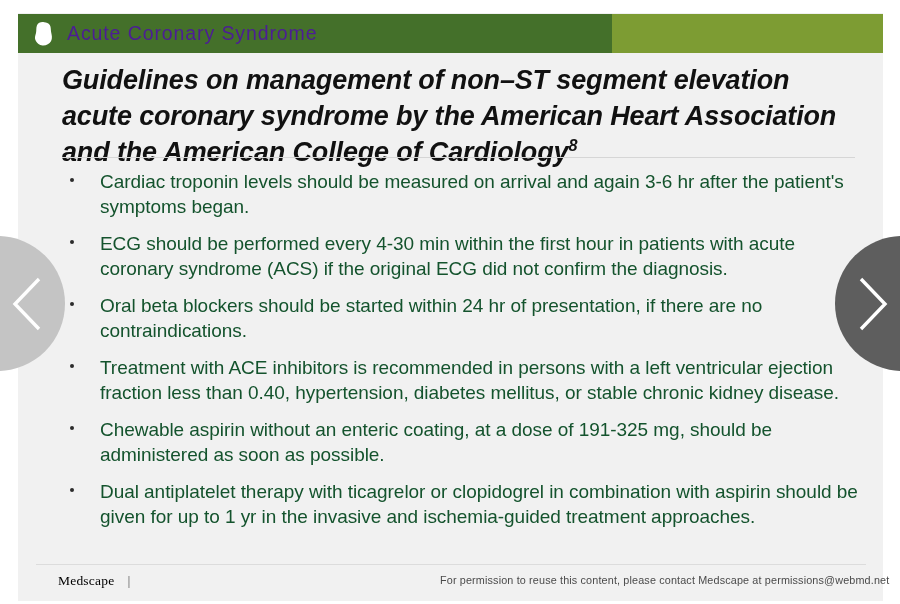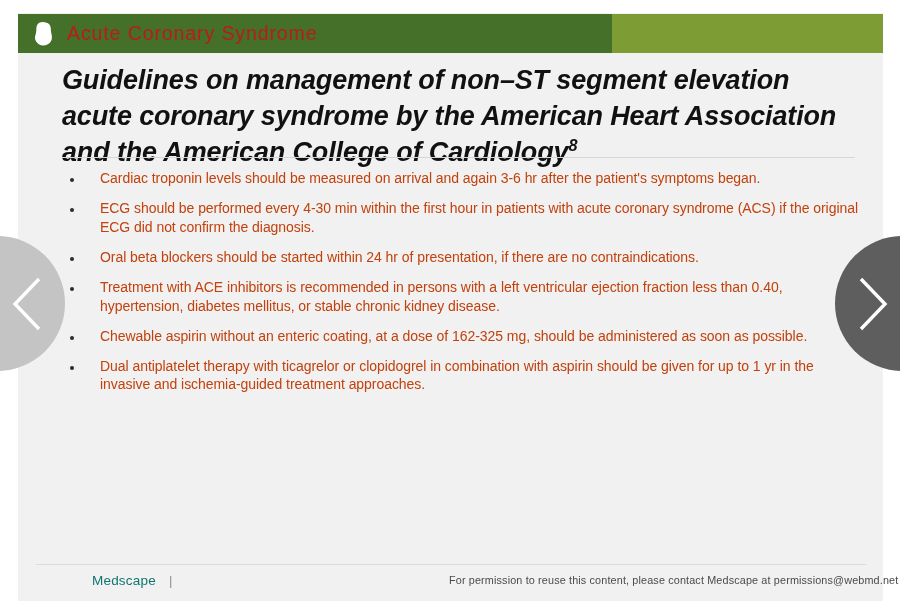--- a/index.html
+++ b/index.html
@@ -57,21 +57,21 @@
     z-index: 2;
     margin-left: 15px;
     width: 22px;
     height: 26px;
     display: block;
   }
   #header-title {
     position: relative;
     z-index: 2;
     margin-left: 12px;
-    color: #b91c1c;
+    color: #4c1d95;
     font-size: 19.5px;
     font-weight: 400;
     letter-spacing: 0.9px;
     white-space: nowrap;
   }
 
   
   #content {
     position: absolute;
     left: 18px;
@@ -114,23 +114,23 @@
     top: 116px;
     width: 800px;
     margin: 0;
     padding: 0;
     list-style: none;
   }
   #bullets li {
     position: relative;
     padding-left: 38px;
     margin-bottom: 11.5px;
-    font-size: 14px;
+    font-size: 19px;
     line-height: 1.33;
-    color: #c2410c;
+    color: #14532d;
     letter-spacing: -0.05px;
   }
   #bullets li::before {
     content: "";
     position: absolute;
     left: 8px;
     top: 9px;
     width: 4px;
     height: 4px;
     background: #2b2b2b;
@@ -174,40 +174,39 @@
     z-index: 5;
   }
   #footer-left {
     position: absolute;
     left: 22px;
     top: 8px;
     display: flex;
     align-items: baseline;
   }
   #footer-logo {
-    font-family: Liberation Sans, sans-serif;
+    font-family: Liberation Serif, serif;
     font-size: 13.5px;
-    color: #0f766e;
+    color: #000000;
     letter-spacing: 0.2px;
-    margin-left: 34px;
   }
   #footer-sep {
     margin: 0 13px;
     color: #8e8e8e;
     font-size: 13px;
   }
   #footer-copy {
     font-size: 11.3px;
     color: #4a4a4a;
     letter-spacing: 0.2px;
     white-space: nowrap;
   }
   #footer-right {
     position: absolute;
-    left: 413px;
+    left: 404px;
     top: 9px;
     font-size: 10.8px;
     color: #4a4a4a;
     letter-spacing: 0.15px;
     white-space: nowrap;
   }
 </style>
 </head>
 <body>
 
@@ -233,21 +232,21 @@
       <span>Guidelines on management of non–ST segment elevation acute coronary syndrome by the American Heart Association and the American College of Cardiology</span><sup>8</sup>
     </div>
 
     <div id="title-rule"></div>
 
     <ul id="bullets">
       <li>Cardiac troponin levels should be measured on arrival and again 3-6 hr after the patient's symptoms began.</li>
       <li>ECG should be performed every 4-30 min within the first hour in patients with acute coronary syndrome (ACS) if the original ECG did not confirm the diagnosis.</li>
       <li>Oral beta blockers should be started within 24 hr of presentation, if there are no contraindications.</li>
       <li>Treatment with ACE inhibitors is recommended in persons with a left ventricular ejection fraction less than 0.40, hypertension, diabetes mellitus, or stable chronic kidney disease.</li>
-      <li>Chewable aspirin without an enteric coating, at a dose of 162-325 mg, should be administered as soon as possible.</li>
+      <li>Chewable aspirin without an enteric coating, at a dose of 191-325 mg, should be administered as soon as possible.</li>
       <li>Dual antiplatelet therapy with ticagrelor or clopidogrel in combination with aspirin should be given for up to 1 yr in the invasive and ischemia-guided treatment approaches.</li>
     </ul>
 
     <div id="footer">
       <div id="footer-left">
         <span id="footer-logo">Medscape</span>
         <span id="footer-sep">|</span>
       </div>
       <div id="footer-right">For permission to reuse this content,  please contact Medscape at permissions@webmd.net</div>
     </div>

